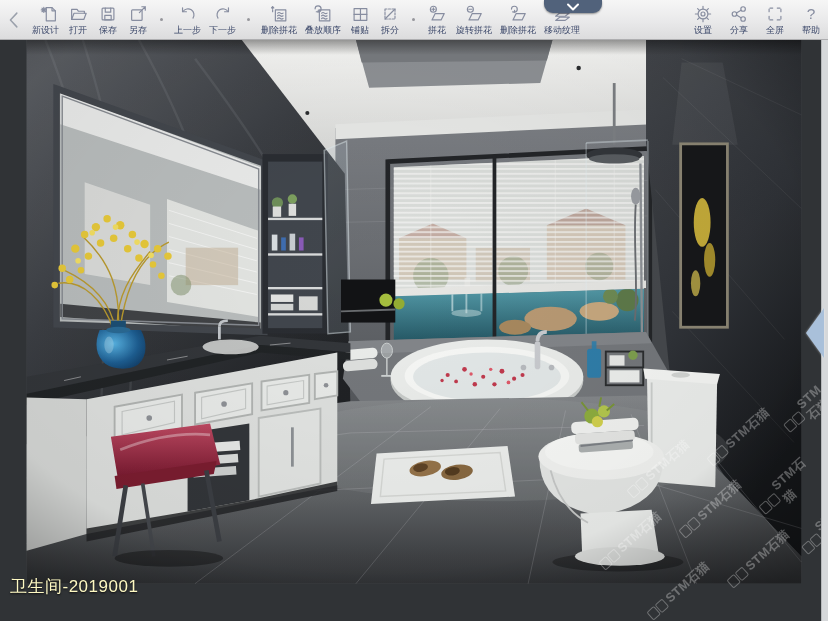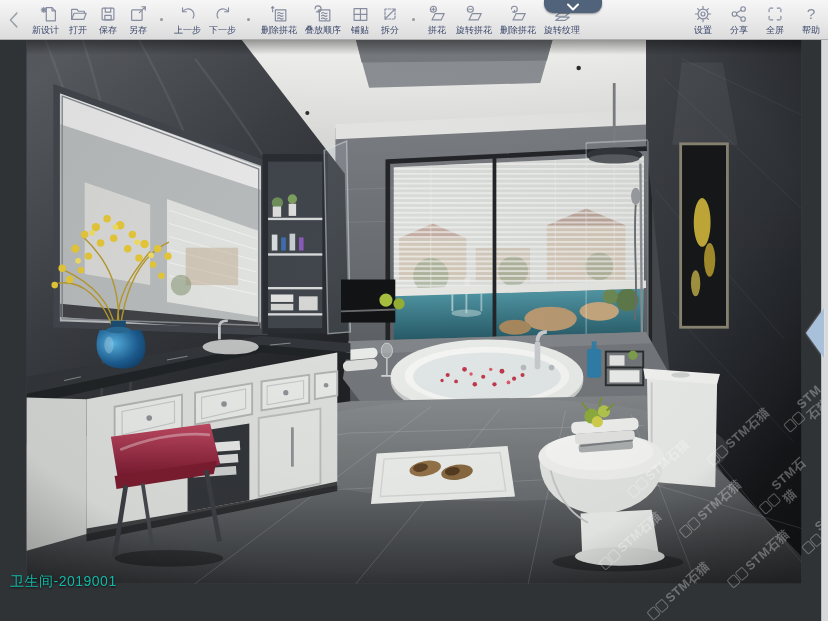--- a/index.html
+++ b/index.html
@@ -25,22 +25,22 @@
   .m1{margin-left:0;align-items:flex-end;} .m2{margin-left:6px;}
   
   .pull-tab{position:absolute;top:0;left:544px;width:58px;height:13px;
     background:#51627b;border-radius:0 0 9px 9px;display:flex;
     align-items:center;justify-content:center;z-index:30;cursor:pointer;
     box-shadow:0 1px 2px rgba(0,0,0,.4);}
   
   .canvas{position:absolute;top:40px;left:0;width:828px;height:581px;
     background:#303336;overflow:hidden;}
   .scene{position:absolute;top:0;left:0;}
-  .project-label{position:absolute;left:10px;bottom:30px;color:#14b8a6;
-    font-size:14px;letter-spacing:.5px;text-shadow:0 1px 2px rgba(0,0,0,.8);
+  .project-label{position:absolute;left:10px;bottom:23px;color:#fef9c3;
+    font-size:17px;letter-spacing:.5px;text-shadow:0 1px 2px rgba(0,0,0,.8);
     z-index:8;}
   
   .wm{position:absolute;display:flex;align-items:center;gap:3px;
     transform:rotate(-42deg);color:rgba(255,255,255,.30);z-index:6;
     pointer-events:none;}
   .wm-logo{display:inline-flex;gap:1px;}
   .wm-logo i{display:inline-block;width:8px;height:9px;
     border:1.4px solid rgba(255,255,255,.30);border-radius:2px;}
   .wm-text{font-size:12.5px;font-weight:bold;letter-spacing:.5px;}
   
@@ -171,21 +171,21 @@
           <path d="M7 8.9l-1.9-.2M7 8.9l.3-1.8"></path>
         </svg>
       <span class="tlab">删除拼花</span>
     </button>
     <button class="tbtn">
       <svg class="ic" viewBox="0 0 22 22">
           <path d="M4 9l4.5-3.5H19L14.5 9z"></path>
           <path d="M4 13.5L8.5 10H19l-4.5 3.5z"></path>
           <path d="M4 18l4.5-3.5H19L14.5 18z"></path>
         </svg>
-      <span class="tlab">旋转纹理</span>
+      <span class="tlab">移动纹理</span>
     </button>
 
     <div class="rgroup">
       <button class="tbtn">
         <svg class="ic" viewBox="0 0 22 22">
             <circle cx="11" cy="11" r="5.4"></circle>
             <circle cx="11" cy="11" r="2.2"></circle>
             <path d="M11 2.6v2.7M11 16.7v2.7M2.6 11h2.7M16.7 11h2.7M5.1 5.1l1.9 1.9M15 15l1.9 1.9M5.1 16.9L7 15M15 7l1.9-1.9"></path>
           </svg>
         <span class="tlab">设置</span>

